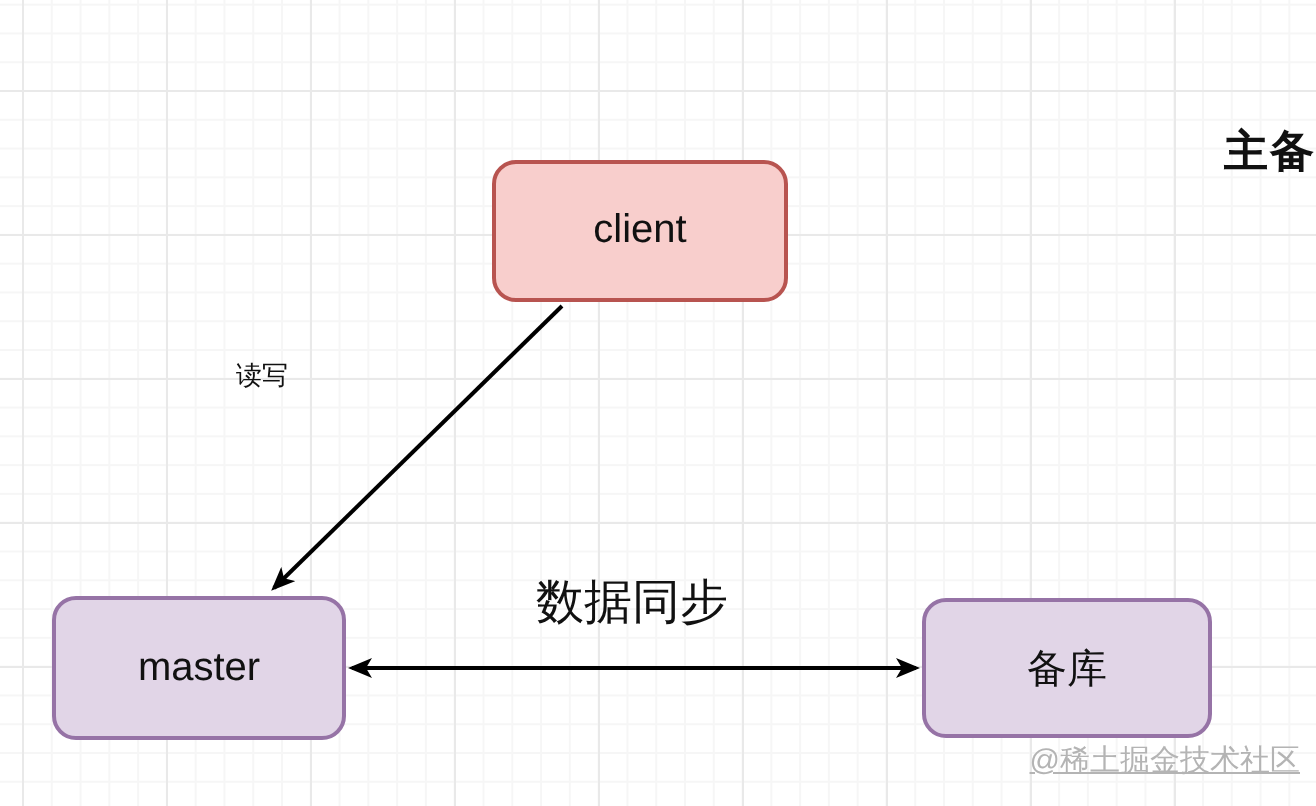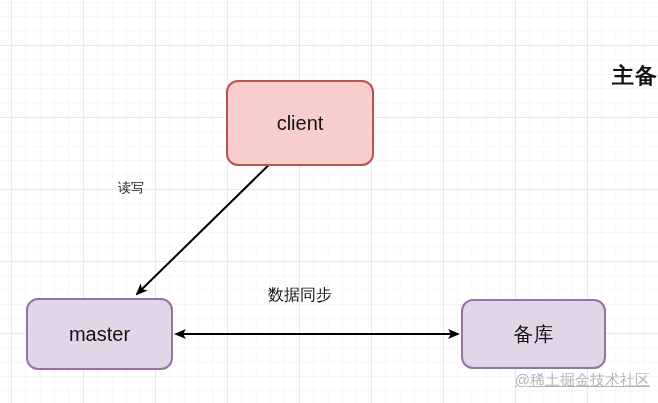--- a/index.html
+++ b/index.html
@@ -45,38 +45,38 @@
     box-sizing: border-box;
   }
   .node-pink {
     background: #f8cecc;
     border: 2px solid #b85450;
   }
   .node-purple {
     background: #e1d5e7;
     border: 2px solid #9673a6;
   }
-  .node-client { left: 226px; top: 80px;  width: 148px; height: 86px; }
+  .node-client { left: 246px; top: 80px;  width: 148px; height: 71px; }
   .node-master { left: 26px;  top: 298px; width: 147px; height: 72px; }
   .node-backup { left: 461px; top: 299px; width: 145px; height: 70px; }
   .edges-layer {
     position: absolute;
     left: 0; top: 0;
     width: 658px;
     height: 403px;
     pointer-events: none;
   }
   .edge-label {
     position: absolute;
     font-size: 13px;
     color: #111111;
     white-space: nowrap;
   }
   .label-readwrite { left: 118px; top: 179px; }
-  .label-sync      { left: 268px; top: 285px; font-size: 16px; }
+  .label-sync      { left: 268px; top: 285px; font-size: 24px; }
   .watermark {
     position: absolute;
     right: 8px;
     top: 371px;
     font-size: 15px;
     color: #b4b4b4;
     white-space: nowrap;
     text-decoration: underline;
   }
 </style>

